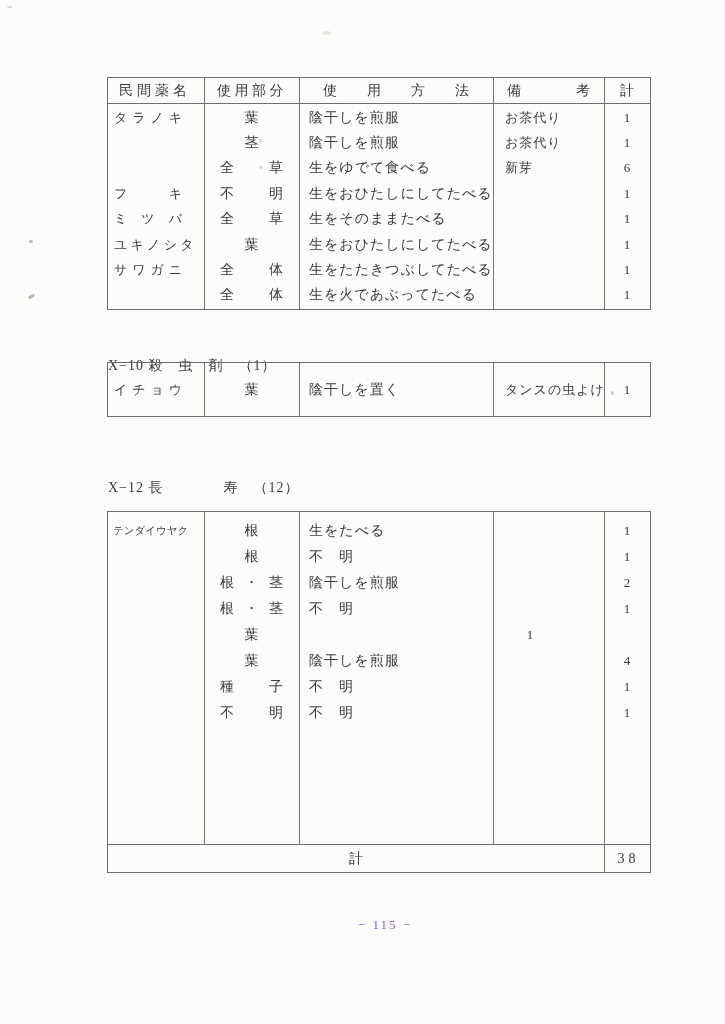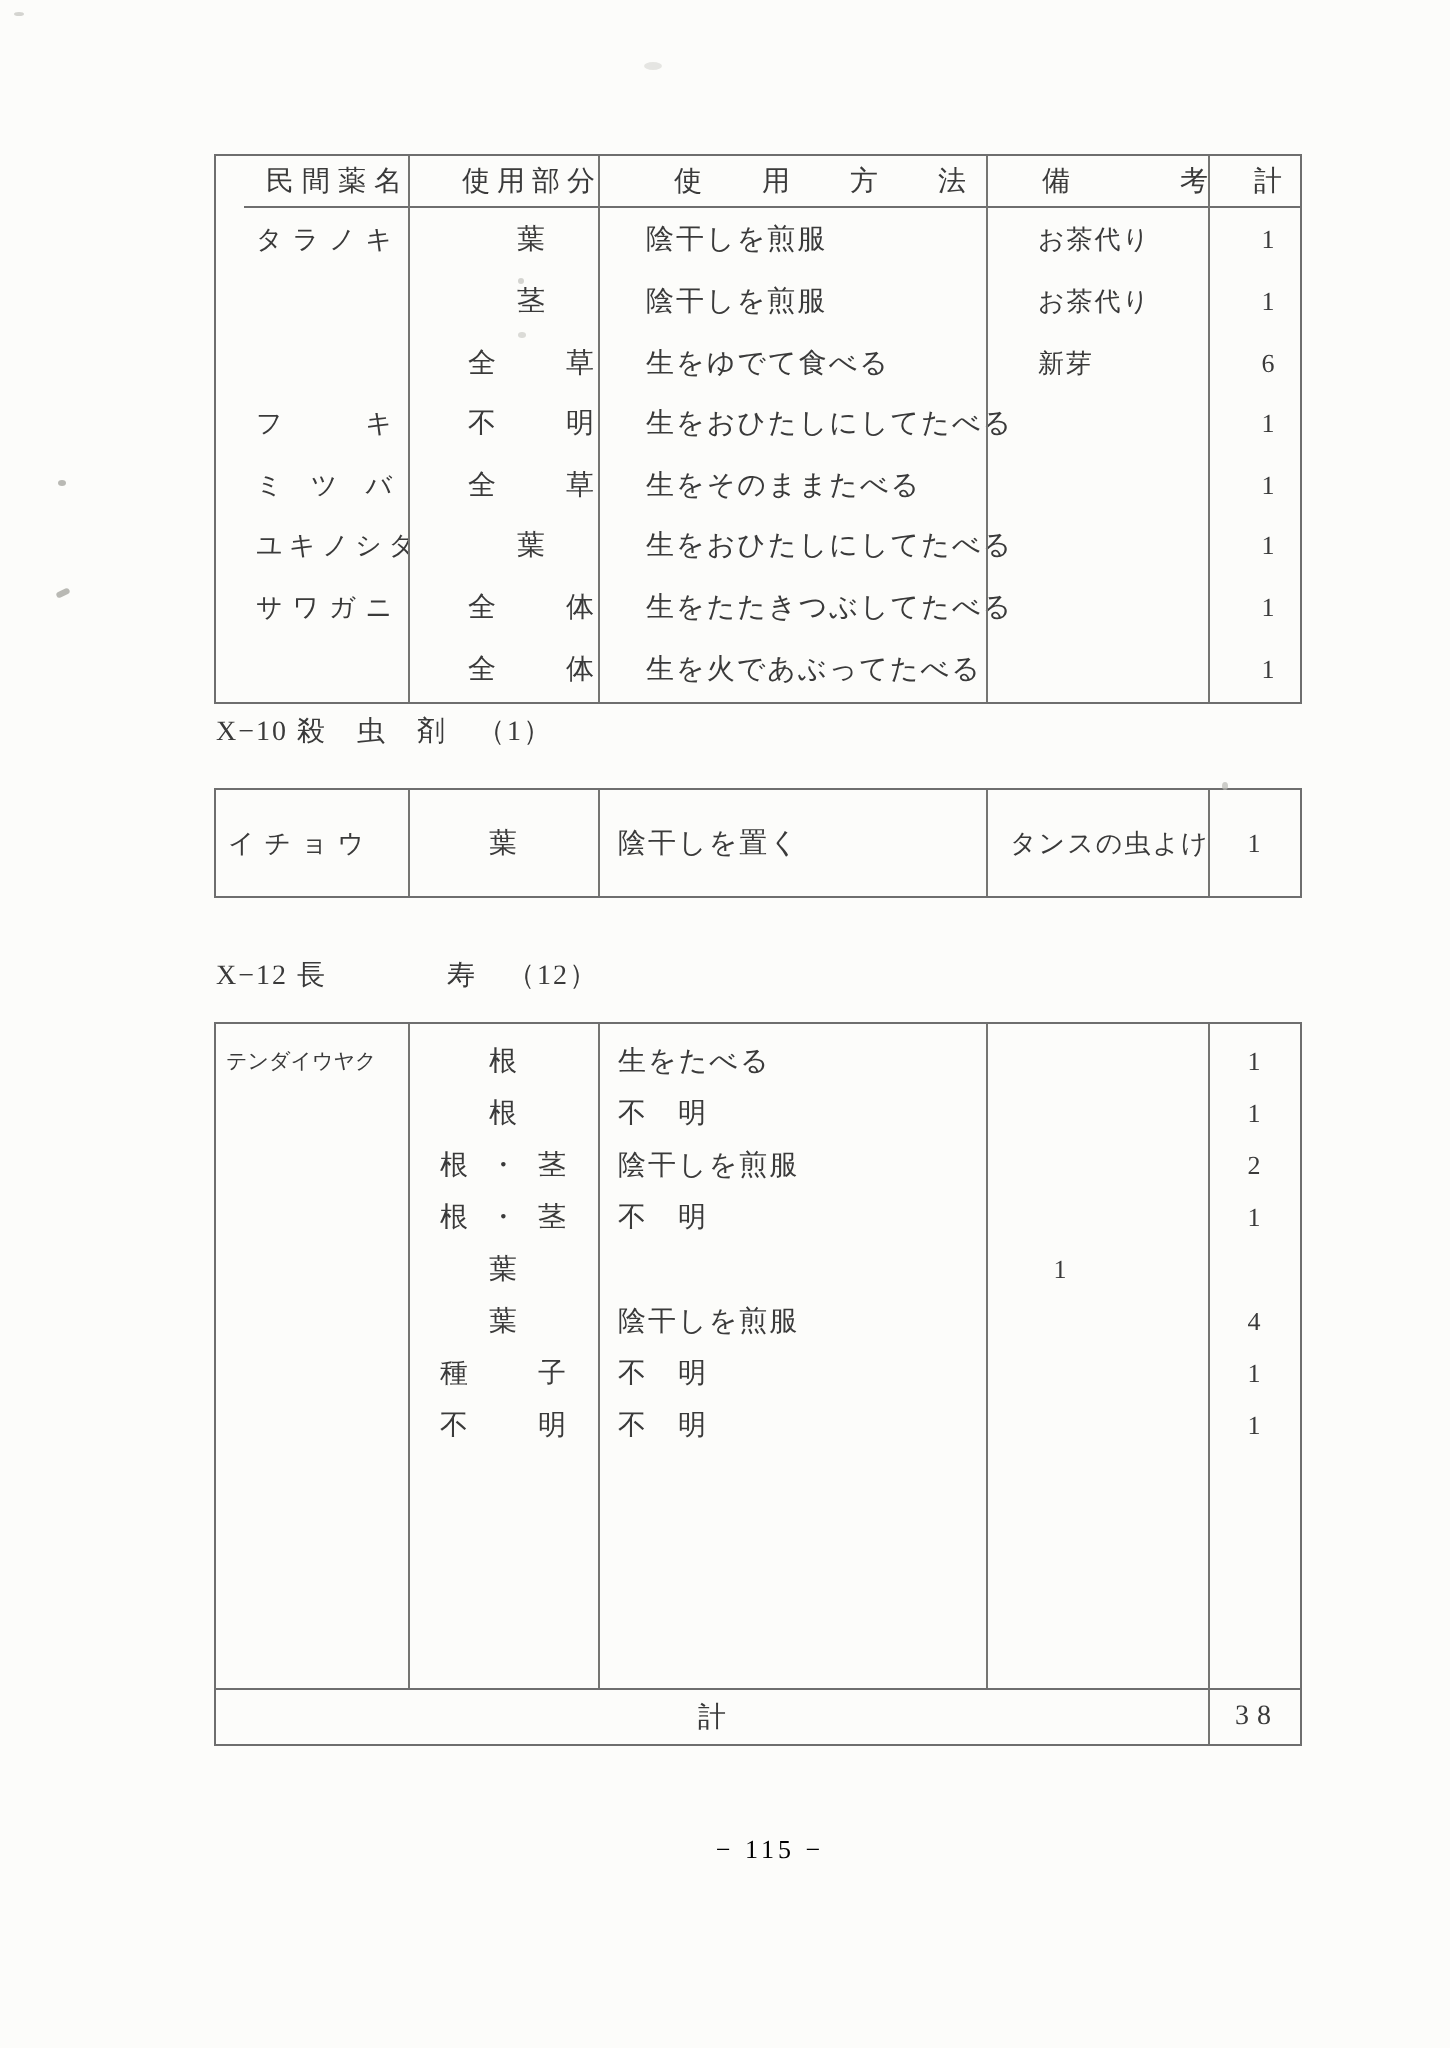--- a/index.html
+++ b/index.html
@@ -3,22 +3,22 @@
 <meta charset="utf-8">
 <style>
   html,body{margin:0;padding:0;background:#e9e9e7;}
   .page{
     position:relative;width:725px;height:1024px;margin:0 auto;
     background:#fcfcfa;overflow:hidden;
     font-family:"Liberation Serif","DejaVu Serif",serif;
     color:#3a3a3a;
   }
   .tbl{position:absolute;left:107px;width:544px;border:1px solid #6e6e6e;box-sizing:border-box;background:transparent;}
-  .t1{top:77px;height:275px;display:flex;flex-direction:column;padding-left:14px;}
-  .t2{top:394px;height:55px;display:flex;flex-direction:column;justify-content:center;}
+  .t1{top:77px;height:233px;display:flex;flex-direction:column;}
+  .t2{top:362px;height:55px;display:flex;flex-direction:column;justify-content:center;}
   .t3{top:511px;height:362px;display:flex;flex-direction:column;justify-content:flex-end;}
   
   .vl{position:absolute;top:0;bottom:0;width:0;border-left:1px solid #757572;}
   .vl.v1{left:96px}.vl.v2{left:191px}.vl.v3{left:385px}.vl.v4{left:496px}
   .t3 .vl.v1,.t3 .vl.v2,.t3 .vl.v3{bottom:28px;}
   
   .hrow{height:26px;display:flex;align-items:center;border-bottom:1px solid #6e6e6e;box-sizing:border-box;font-size:14px;}
   .rows{flex:1;display:flex;flex-direction:column;}
   .t1 .rows{padding:1px 0;}
   .t1 .row{flex:1;}
@@ -41,21 +41,21 @@
   .cnt{font-size:13px;}
   .h1{padding:0 17px 0 11px;font-size:14px;}
   .h2{padding:0 20px 0 13px;font-size:14px;}
   .h3{padding:0 24px;font-size:14px;}
   .h4{padding:0 14px;font-size:14px;}
   .heading{position:absolute;left:108px;font-size:14px;letter-spacing:1px;}
   .hx10{top:357px;}
   .hx12{top:479px;}
   .totlabel{width:496px;text-align:center;font-size:14px;}
   .totval{flex:1;text-align:center;font-size:14px;letter-spacing:4px;padding-left:3px;}
-  .pageno{position:absolute;top:917px;left:385px;transform:translateX(-50%);font-size:13px;letter-spacing:2px;color:#000000;}
+  .pageno{position:absolute;top:917px;left:385px;transform:translateX(-50%);font-size:13px;letter-spacing:2px;color:#8b5cf6;}
   
   .speck{position:absolute;background:#b9b9b4;border-radius:50%;}
   .sp1{left:29px;top:240px;width:4px;height:3px;}
   .sp2{left:28px;top:295px;width:7px;height:3px;transform:rotate(-25deg);border-radius:2px;}
   .sp3{left:7px;top:6px;width:5px;height:2px;opacity:.6;}
   .sp4{left:322px;top:31px;width:9px;height:4px;opacity:.35;}
   .sp5{left:611px;top:391px;width:3px;height:4px;opacity:.7;}
   .sp6{left:259px;top:139px;width:3px;height:3px;opacity:.6;}
   .sp7{left:259px;top:166px;width:4px;height:3px;opacity:.5;}
 </style>

